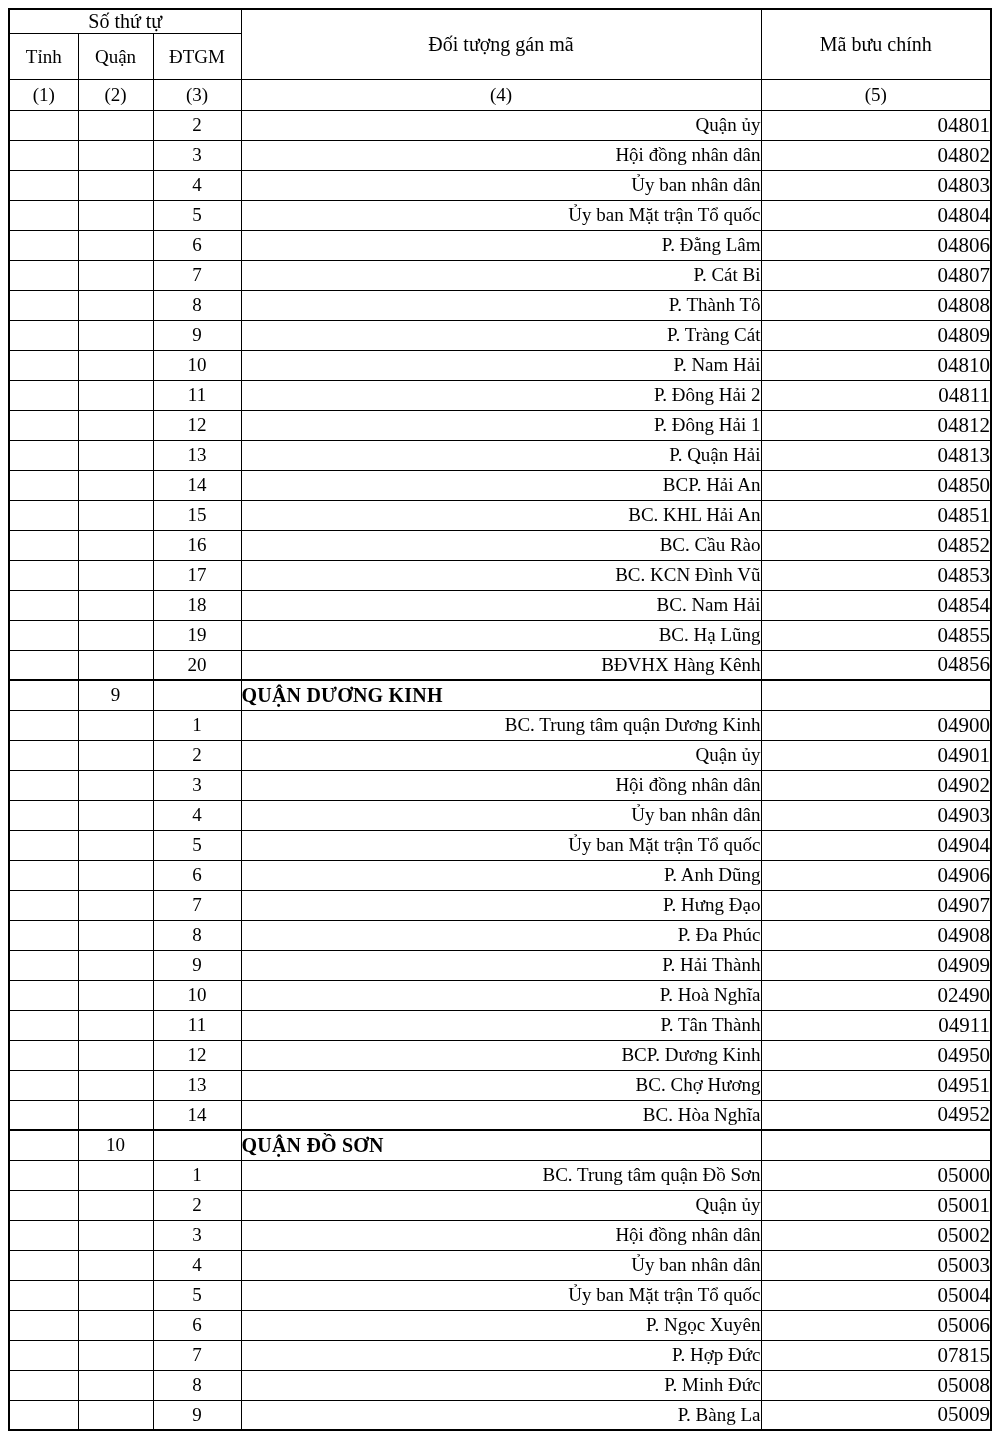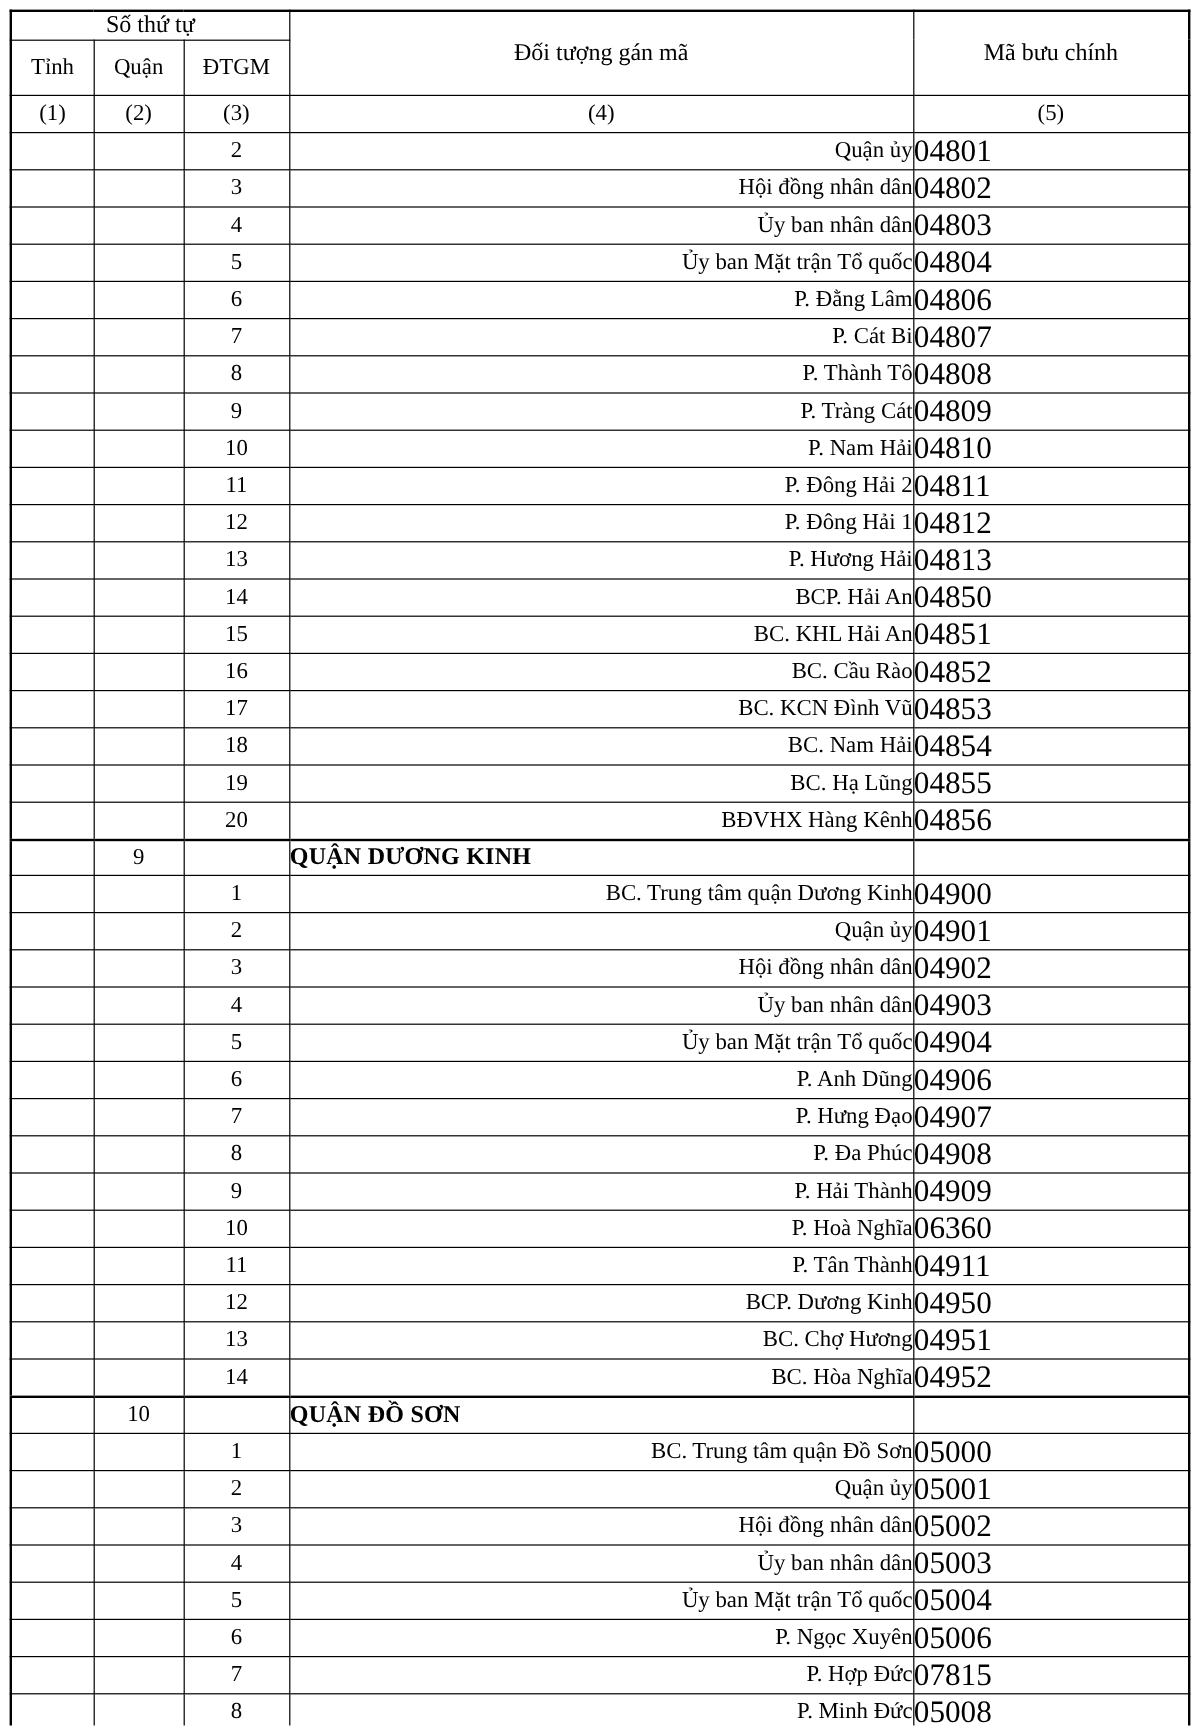--- a/index.html
+++ b/index.html
@@ -56,21 +56,21 @@
     height:30px;
   }
 
   tr.row{height:30px;}
   td.col1,td.col2,td.col3{text-align:center;font-size:19px;}
   td.col4{
     text-align:right;
     font-size:19px;
     padding-left:7px;
   }
-  td.col5{text-align:left;font-size:26px;}
+  td.col5{text-align:right;font-size:21px;}
 
   tr.section td.col4{
     text-align:left;
     font-weight:bold;
     font-size:20px;
     letter-spacing:.2px;
   }
   tr.section td.col2{font-size:19px;}
 
   
@@ -182,21 +182,21 @@
           <td class="col1"></td>
           <td class="col2"></td>
           <td class="col3">12</td>
           <td class="col4">P. Đông Hải 1</td>
           <td class="col5">04812</td>
         </tr>
         <tr class="row">
           <td class="col1"></td>
           <td class="col2"></td>
           <td class="col3">13</td>
-          <td class="col4">P. Hương Hải</td>
+          <td class="col4">P. Quận Hải</td>
           <td class="col5">04813</td>
         </tr>
         <tr class="row">
           <td class="col1"></td>
           <td class="col2"></td>
           <td class="col3">14</td>
           <td class="col4">BCP. Hải An</td>
           <td class="col5">04850</td>
         </tr>
         <tr class="row">
@@ -309,21 +309,21 @@
           <td class="col2"></td>
           <td class="col3">9</td>
           <td class="col4">P. Hải Thành</td>
           <td class="col5">04909</td>
         </tr>
         <tr class="row">
           <td class="col1"></td>
           <td class="col2"></td>
           <td class="col3">10</td>
           <td class="col4">P. Hoà Nghĩa</td>
-          <td class="col5">06360</td>
+          <td class="col5">02490</td>
         </tr>
         <tr class="row">
           <td class="col1"></td>
           <td class="col2"></td>
           <td class="col3">11</td>
           <td class="col4">P. Tân Thành</td>
           <td class="col5">04911</td>
         </tr>
         <tr class="row">
           <td class="col1"></td>

